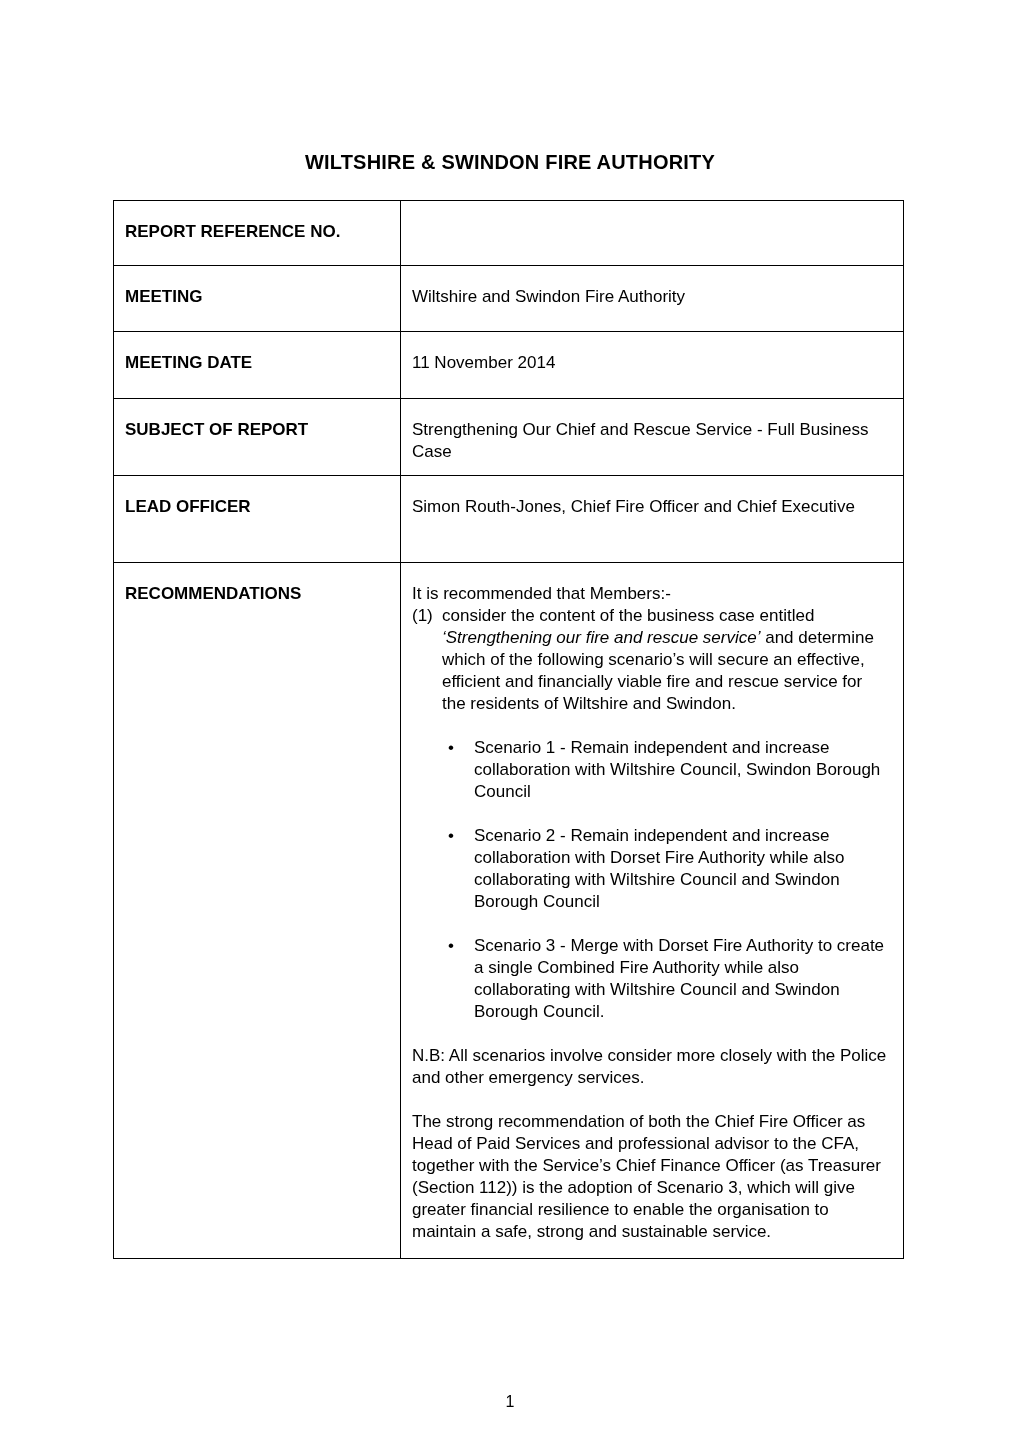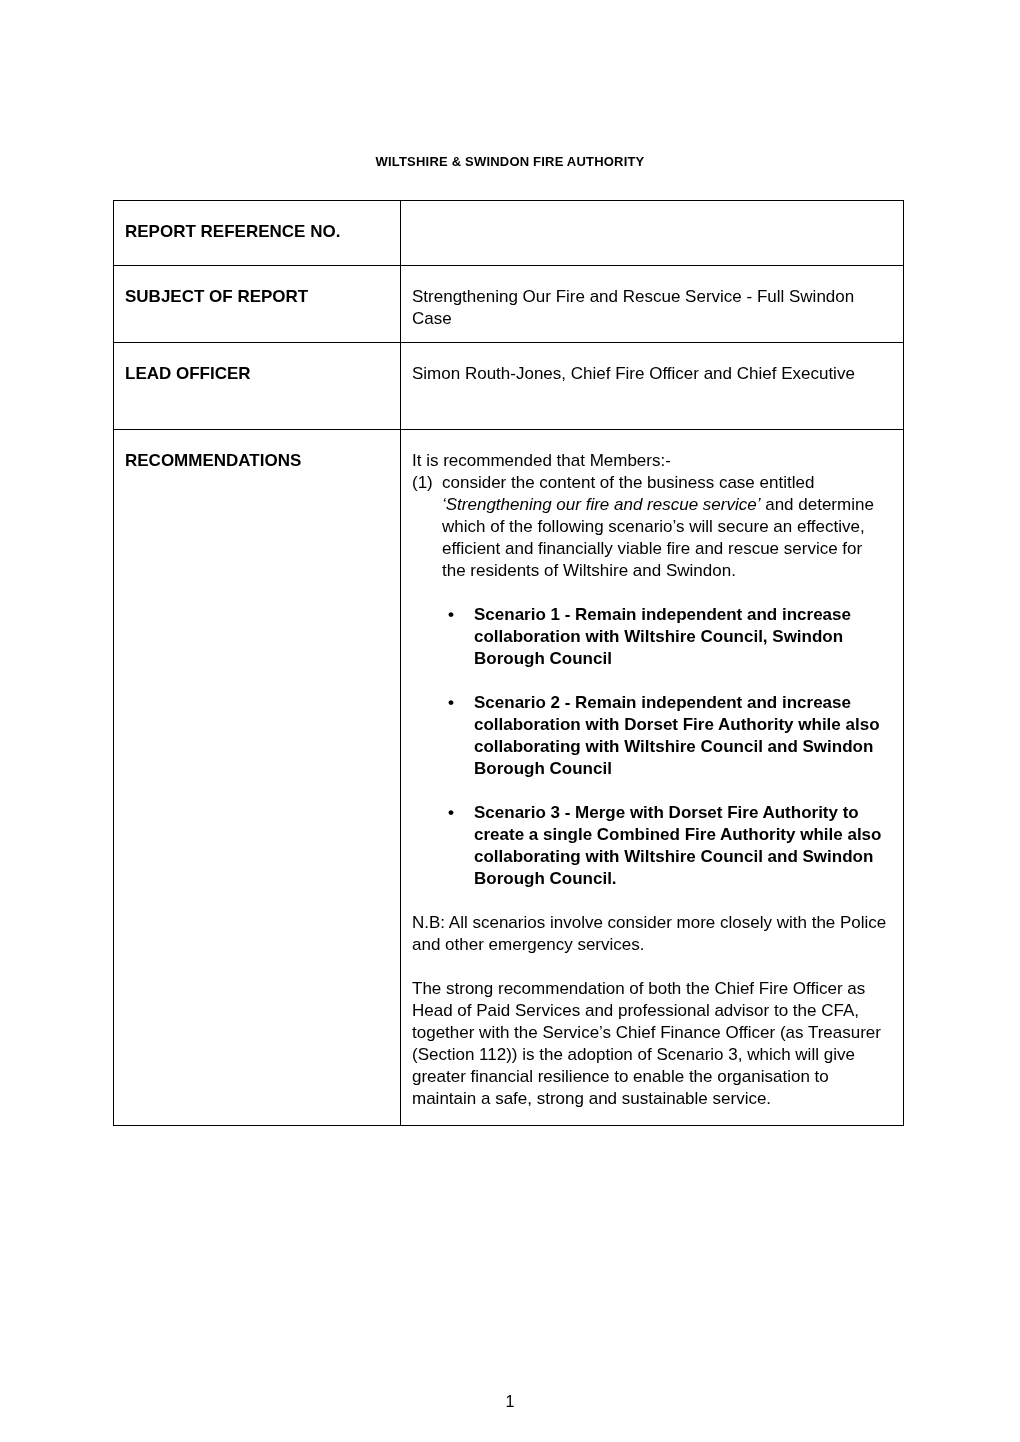--- a/index.html
+++ b/index.html
@@ -11,21 +11,21 @@
     font-family: "Liberation Sans", sans-serif;
     font-size: 17px;
     color: #000000;
     overflow: hidden;
   }
   .page {
     padding: 150px 113px 0 113px;
   }
   .title {
     text-align: center;
-    font-size: 13px;
+    font-size: 20px;
     line-height: 24px;
     font-weight: bold;
     letter-spacing: 0.2px;
     margin-bottom: 26px;
   }
   table.report-table {
     border-collapse: collapse;
     width: 790px;
     table-layout: fixed;
     padding-left: 26px;
@@ -59,21 +59,20 @@
   .numbered-item .num {
     flex: 0 0 30px;
   }
   .numbered-item .num-body {
     flex: 1;
   }
   .italic { font-style: italic; }
   ul.bullets {
     list-style: none;
     margin: 12px 0 0 36px;
-    font-weight: bold;
   }
   ul.bullets li {
     position: relative;
     padding-left: 26px;
     margin-top: 22px;
   }
   ul.bullets li::before {
     content: "\2022";
     position: absolute;
     left: 0;
@@ -95,23 +94,31 @@
 <div class="page">
 
   <h1 class="title">WILTSHIRE &amp; SWINDON FIRE AUTHORITY</h1>
 
   <table class="report-table">
     <tbody>
       <tr class="row-ref">
         <td class="label-cell">REPORT REFERENCE NO.</td>
         <td class="value-cell"></td>
       </tr>
+      <tr class="row-meeting">
+        <td class="label-cell">MEETING</td>
+        <td class="value-cell">Wiltshire and Swindon Fire Authority</td>
+      </tr>
+      <tr class="row-date">
+        <td class="label-cell">MEETING DATE</td>
+        <td class="value-cell">11 November 2014</td>
+      </tr>
       <tr class="row-subject">
         <td class="label-cell">SUBJECT OF REPORT</td>
-        <td class="value-cell">Strengthening Our Fire and Rescue Service - Full Swindon Case</td>
+        <td class="value-cell">Strengthening Our Chief and Rescue Service - Full Business Case</td>
       </tr>
       <tr class="row-lead">
         <td class="label-cell">LEAD OFFICER</td>
         <td class="value-cell">Simon Routh-Jones, Chief Fire Officer and Chief Executive</td>
       </tr>
       <tr class="row-recs">
         <td class="label-cell">RECOMMENDATIONS</td>
         <td class="value-cell recs-content">
           <p>It is recommended that Members:-</p>
           <div class="numbered-item">

